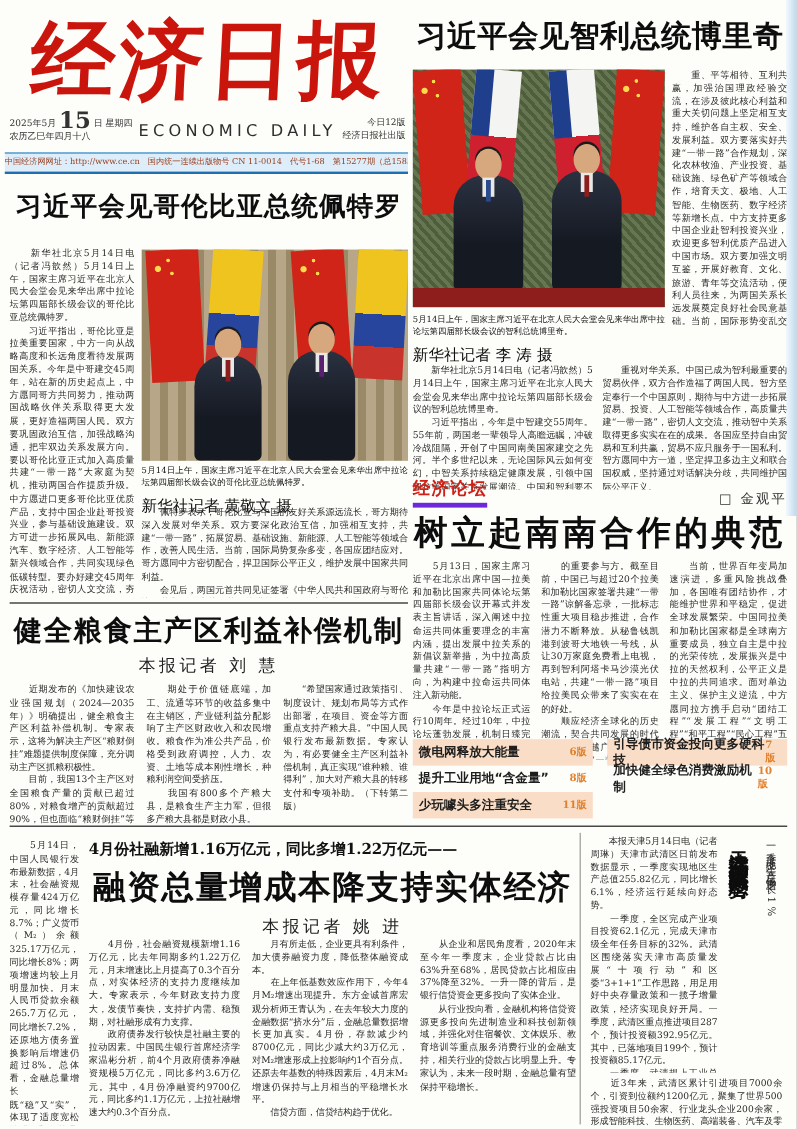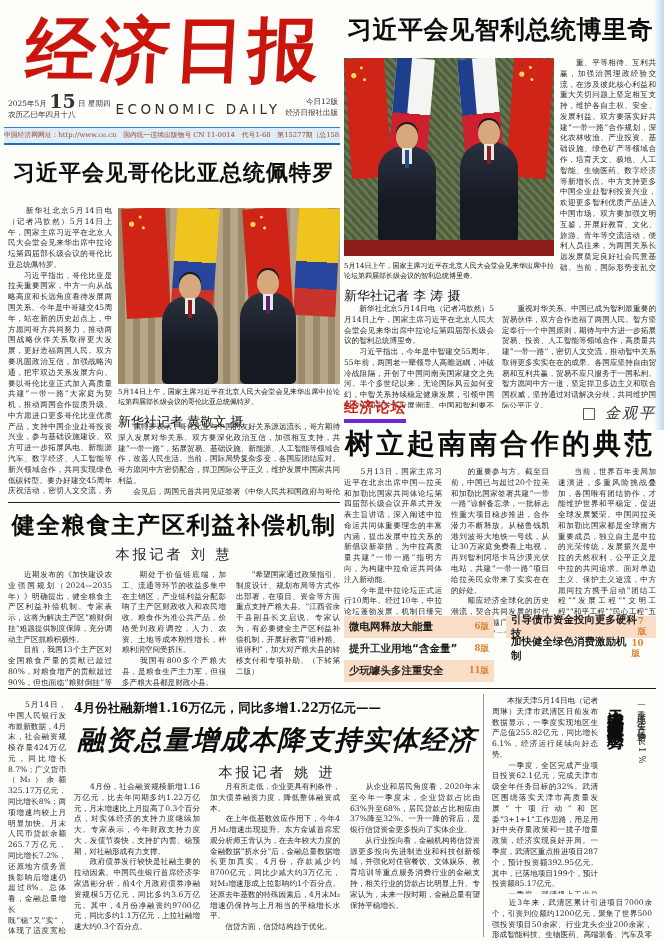--- a/index.html
+++ b/index.html
@@ -53,21 +53,21 @@
   .fig .head{position:absolute;left:50%;transform:translateX(-50%);top:-22px;
        width:22px;height:26px;border-radius:50%;background:#d7a87d;}
   .fig .hair{position:absolute;left:50%;transform:translateX(-50%);top:-24px;
        width:22px;height:12px;border-radius:11px 11px 0 0;background:#1b1b1b;}
   .fig .shirt{position:absolute;left:50%;transform:translateX(-50%);top:2px;width:10px;height:16px;background:#e8e8e6;}
   .fig .tie{position:absolute;left:50%;transform:translateX(-50%);top:4px;width:4px;height:18px;background:#8c1d1d;}
   
   .forum-head{display:flex;justify-content:space-between;align-items:flex-end;}
   .forum-label{font-family:"DejaVu Sans",sans-serif;font-size:14.5px;font-weight:900;color:#cf1f16;
                border-bottom:4px solid #6d28d9;padding-bottom:2px;letter-spacing:1px;}
-  .forum-author{font-size:15px;color:#333;letter-spacing:2px;font-style:italic;}
+  .forum-author{font-size:11px;color:#333;letter-spacing:2px;}
   
   .daodu-head{display:flex;align-items:center;gap:10px;height:18px;}
   .daodu-head .line{flex:1;height:1.5px;background:#7a4a33;}
   .daodu-title{font-family:"DejaVu Sans",sans-serif;font-size:15px;font-weight:900;color:#e25a1f;letter-spacing:8px;}
   .daodu-grid{display:grid;grid-template-columns:1fr 1fr;column-gap:12px;margin-top:4px;}
   .daodu-item{display:flex;justify-content:space-between;align-items:center;height:22px;padding:0 5px;}
   .daodu-item.peach{background:#f9ddc6;}
   .daodu-item .t{font-family:"DejaVu Sans",sans-serif;font-size:10.5px;font-weight:700;color:#1e1e1e;}
   .daodu-item .p{font-size:8.5px;color:#e0812f;font-weight:bold;}
   
@@ -247,33 +247,33 @@
     <div style="position:relative;height:118px;margin-top:6px;">
       <div class="col" style="position:absolute;left:0;top:0;width:104px;height:118px;">
         <p class="body-txt">　　近期发布的《加快建设农业强国规划（2024—2035年）》明确提出，健全粮食主产区利益补偿机制。专家表示，这将为解决主产区“粮财倒挂”难题提供制度保障，充分调动主产区抓粮积极性。
 　　目前，我国13个主产区对全国粮食产量的贡献已超过80%，对粮食增产的贡献超过90%，但也面临“粮财倒挂”等难题。</p>
       </div>
       <div class="col" style="position:absolute;left:114px;top:0;width:104px;height:118px;">
         <p class="body-txt">　　期处于价值链底端，加工、流通等环节的收益多集中在主销区，产业链利益分配影响了主产区财政收入和农民增收。粮食作为准公共产品，价格受到政府调控，人力、农资、土地等成本刚性增长，种粮利润空间受挤压。
 　　我国有800多个产粮大县，是粮食生产主力军，但很多产粮大县都是财政小县。</p>
       </div>
       <div class="col" style="position:absolute;left:228px;top:0;width:104px;height:118px;">
-        <p class="body-txt">　　“希望国家通过政策指引、制度设计、规划布局等方式作出部署，在项目、资金等方面重点支持产粮大县。”江西省余干县副县长文启说。专家认为，有必要健全主产区利益补偿机制，开展好教育“谁种粮、谁得利”，加大对产粮大县的转移支付和专项补助。（下转第二版）</p>
+        <p class="body-txt">　　“希望国家通过政策指引、制度设计、规划布局等方式作出部署，在项目、资金等方面重点支持产粮大县。”中国人民银行发布最新数据。专家认为，有必要健全主产区利益补偿机制，真正实现“谁种粮、谁得利”，加大对产粮大县的转移支付和专项补助。（下转第二版）</p>
       </div>
     </div>
   </div>
 
   <div class="rule" style="left:8px;top:688px;width:648px;"></div>
 
   <div class="abs" style="left:8px;top:694px;width:472px;height:247px;">
     <div class="col" style="position:absolute;left:0;top:6px;width:58px;height:238px;">
       <p class="body-txt">　　5月14日，中国人民银行发布最新数据，4月末，社会融资规模存量424万亿元，同比增长8.7%；广义货币（M₂）余额325.17万亿元，同比增长8%；两项增速均较上月明显加快。月末人民币贷款余额265.7万亿元，同比增长7.2%，还原地方债务置换影响后增速仍超过8%。总体看，金融总量增长既“稳”又“实”，体现了适度宽松的货币政策取向。</p>
     </div>
     <div class="kicker" style="position:absolute;left:66px;top:6px;width:406px;">4月份社融新增1.16万亿元，同比多增1.22万亿元——</div>
-    <div class="headline-sans" style="position:absolute;left:66px;top:26px;width:406px;font-size:27px;letter-spacing:1.5px;line-height:40px;font-style:italic;">融资总量增成本降支持实体经济</div>
+    <div class="headline-sans" style="position:absolute;left:66px;top:26px;width:406px;font-size:27px;letter-spacing:1.5px;line-height:40px;">融资总量增成本降支持实体经济</div>
     <div class="byline" style="position:absolute;left:66px;top:70px;width:406px;">本报记者 姚 进</div>
     <div class="col" style="position:absolute;left:66px;top:88px;width:126px;height:156px;">
       <p class="body-txt">　　4月份，社会融资规模新增1.16万亿元，比去年同期多约1.22万亿元，月末增速比上月提高了0.3个百分点，对实体经济的支持力度继续加大。专家表示，今年财政支持力度大，发债节奏快，支持扩内需、稳预期，对社融形成有力支撑。
 　　政府债券发行较快是社融主要的拉动因素。中国民生银行首席经济学家温彬分析，前4个月政府债券净融资规模5万亿元，同比多约3.6万亿元。其中，4月份净融资约9700亿元，同比多约1.1万亿元，上拉社融增速大约0.3个百分点。</p>
     </div>
     <div class="col" style="position:absolute;left:202px;top:88px;width:130px;height:156px;">
       <p class="body-txt">　　月有所走低，企业更具有利条件，加大债券融资力度，降低整体融资成本。
 　　在上年低基数效应作用下，今年4月M₂增速出现提升。东方金诚首席宏观分析师王青认为，在去年较大力度的金融数据“挤水分”后，金融总量数据增长更加真实。4月份，存款减少约8700亿元，同比少减大约3万亿元，对M₂增速形成上拉影响约1个百分点。还原去年基数的特殊因素后，4月末M₂增速仍保持与上月相当的平稳增长水平。
 　　信贷方面，信贷结构趋于优化。</p>
     </div>

